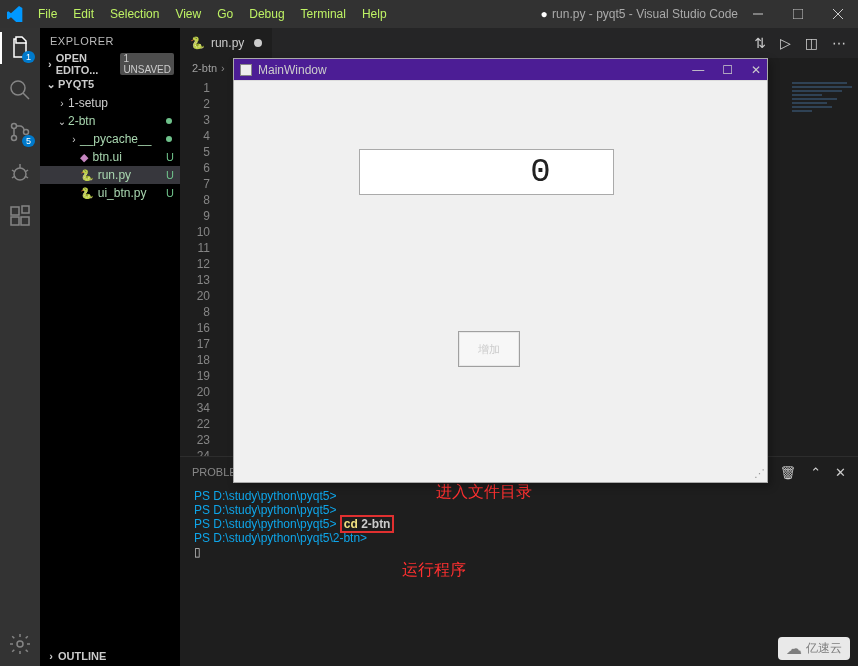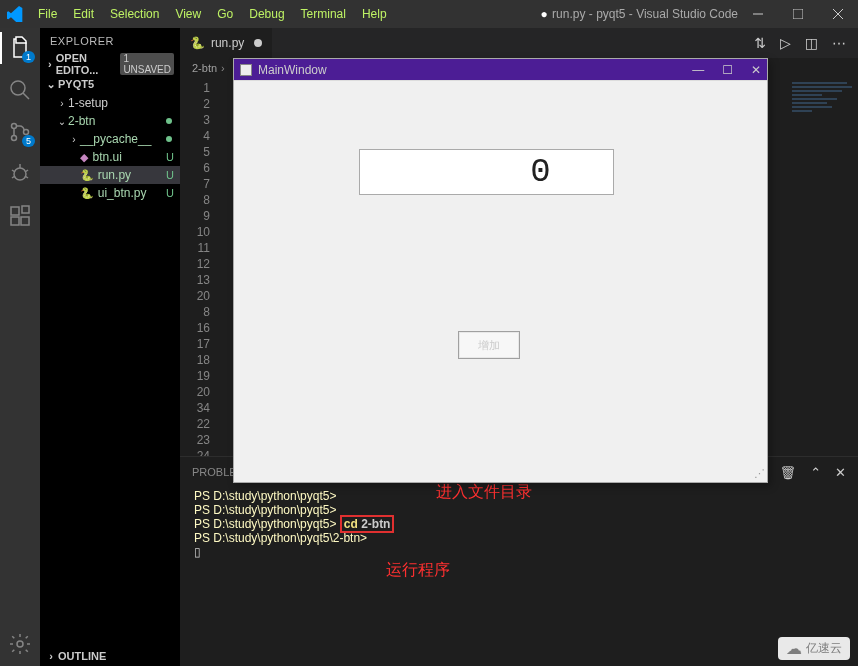--- a/index.html
+++ b/index.html
@@ -58,36 +58,36 @@
 .minimap { width: 70px; background: #1e1e1e; position: relative; overflow: hidden; padding: 4px; }
 .minimap .mm-line { height: 2px; margin-bottom: 2px; background: #3a5a7a; opacity: 0.6; }
 .extra-str { position: absolute; right: 90px; top: 258px; color: #ce9178; font-size: 12px; font-family: Consolas, monospace; }
 
 
 .panel { height: 210px; border-top: 1px solid #2d2d2d; display: flex; flex-direction: column; }
 .panel-tabs { height: 30px; display: flex; align-items: center; padding: 0 12px; font-size: 11px; color: #888; }
 .panel-tabs .pt { margin-right: 18px; cursor: pointer; }
 .panel-tabs .actions { margin-left: auto; display: flex; gap: 14px; color: #ccc; font-size: 13px; }
 .terminal { flex: 1; font-family: Consolas, monospace; font-size: 12px; padding: 2px 14px; color: #cccccc; line-height: 14px; }
-.term-path { color: #fef9c3; }
+.term-path { color: #0ea5e9; }
 .term-hl1 { border: 2px solid #e03030; padding: 0 2px; color: #f0e080; font-weight: bold; }
 .term-hl2 { border: 2px solid #e03030; padding: 0 4px; }
 .term-hl2 .py3 { color: #f0e080; }
 .annot { color: #ff3030; font-size: 16px; font-weight: 500; position: absolute; }
 
 
 .mw { position: absolute; left: 233px; top: 58px; width: 535px; height: 425px; background: #f0f0f0; border: 1px solid #aaaaaa; box-shadow: 3px 3px 8px rgba(0,0,0,0.3); }
 .mw-tb { height: 22px; background: #4c1d95; display: flex; align-items: center; padding: 0 6px; font-size: 12px; border-bottom: 1px solid #ddd; }
 .mw-tb .mw-ico { width: 12px; height: 12px; border: 1px solid #888; margin-right: 6px; background: #eee; }
 .mw-tb .mw-controls { margin-left: auto; display: flex; gap: 18px; }
 .mw-tb .mw-controls span { cursor: pointer; font-size: 12px; }
 .mw-body { position: relative; height: calc(100% - 22px); }
 .mw-lcd { position: absolute; left: 125px; top: 68px; width: 255px; height: 46px; border: 1px solid #aaaaaa; background: #ffffff; display: flex; align-items: center; justify-content: center; }
 .mw-lcd .digit { font-family: "Courier New", monospace; font-size: 34px; letter-spacing: 0; color: #222; position: relative; left: 54px; }
-.mw-btn { position: absolute; left: 224px; top: 250px; width: 62px; height: 28px; background: #f7f7f7; border: 1px solid #a0a0a0; font-size: 11px; display: flex; align-items: center; justify-content: center; cursor: pointer; box-shadow: 0 0 0 1px #e8e8e8 inset; }
+.mw-btn { position: absolute; left: 224px; top: 250px; width: 62px; height: 36px; background: #f7f7f7; border: 1px solid #a0a0a0; font-size: 11px; display: flex; align-items: center; justify-content: center; cursor: pointer; box-shadow: 0 0 0 1px #e8e8e8 inset; }
 .mw-grip { position: absolute; right: 2px; bottom: 2px; color: #999; font-size: 11px; }
 
 
 .watermark { position: absolute; right: 8px; bottom: 6px; color: #888; font-size: 12px; display: flex; align-items: center; gap: 4px; background: #fff; padding: 2px 8px; border-radius: 4px; opacity: 0.9; }
 .watermark .cloud { font-size: 16px; }
 </style>
 </head>
 <body>
 
 <div class="titlebar">
@@ -307,21 +307,21 @@
         <div><span class="term-path">PS D:\study\python\pyqt5&gt;</span></div>
         <div><span class="term-path">PS D:\study\python\pyqt5&gt;</span> <span class="term-hl1"><span>cd</span> <span style="color:#ccc">2-btn</span></span></div>
         <div><span class="term-path">PS D:\study\python\pyqt5\2-btn&gt;</span></div>
         <div>▯</div>
       </div>
     </div>
   </div>
 </div>
 
 <div class="annot" style="left:436px; top:482px;">进入文件目录</div>
-<div class="annot" style="left:386px; top:560px;">运行程序</div>
+<div class="annot" style="left:402px; top:560px;">运行程序</div>
 
 <div class="mw">
   <div class="mw-tb">
     <span class="mw-ico"></span>
     <span>MainWindow</span>
     <div class="mw-controls">
       <span>—</span>
       <span>☐</span>
       <span>✕</span>
     </div>

